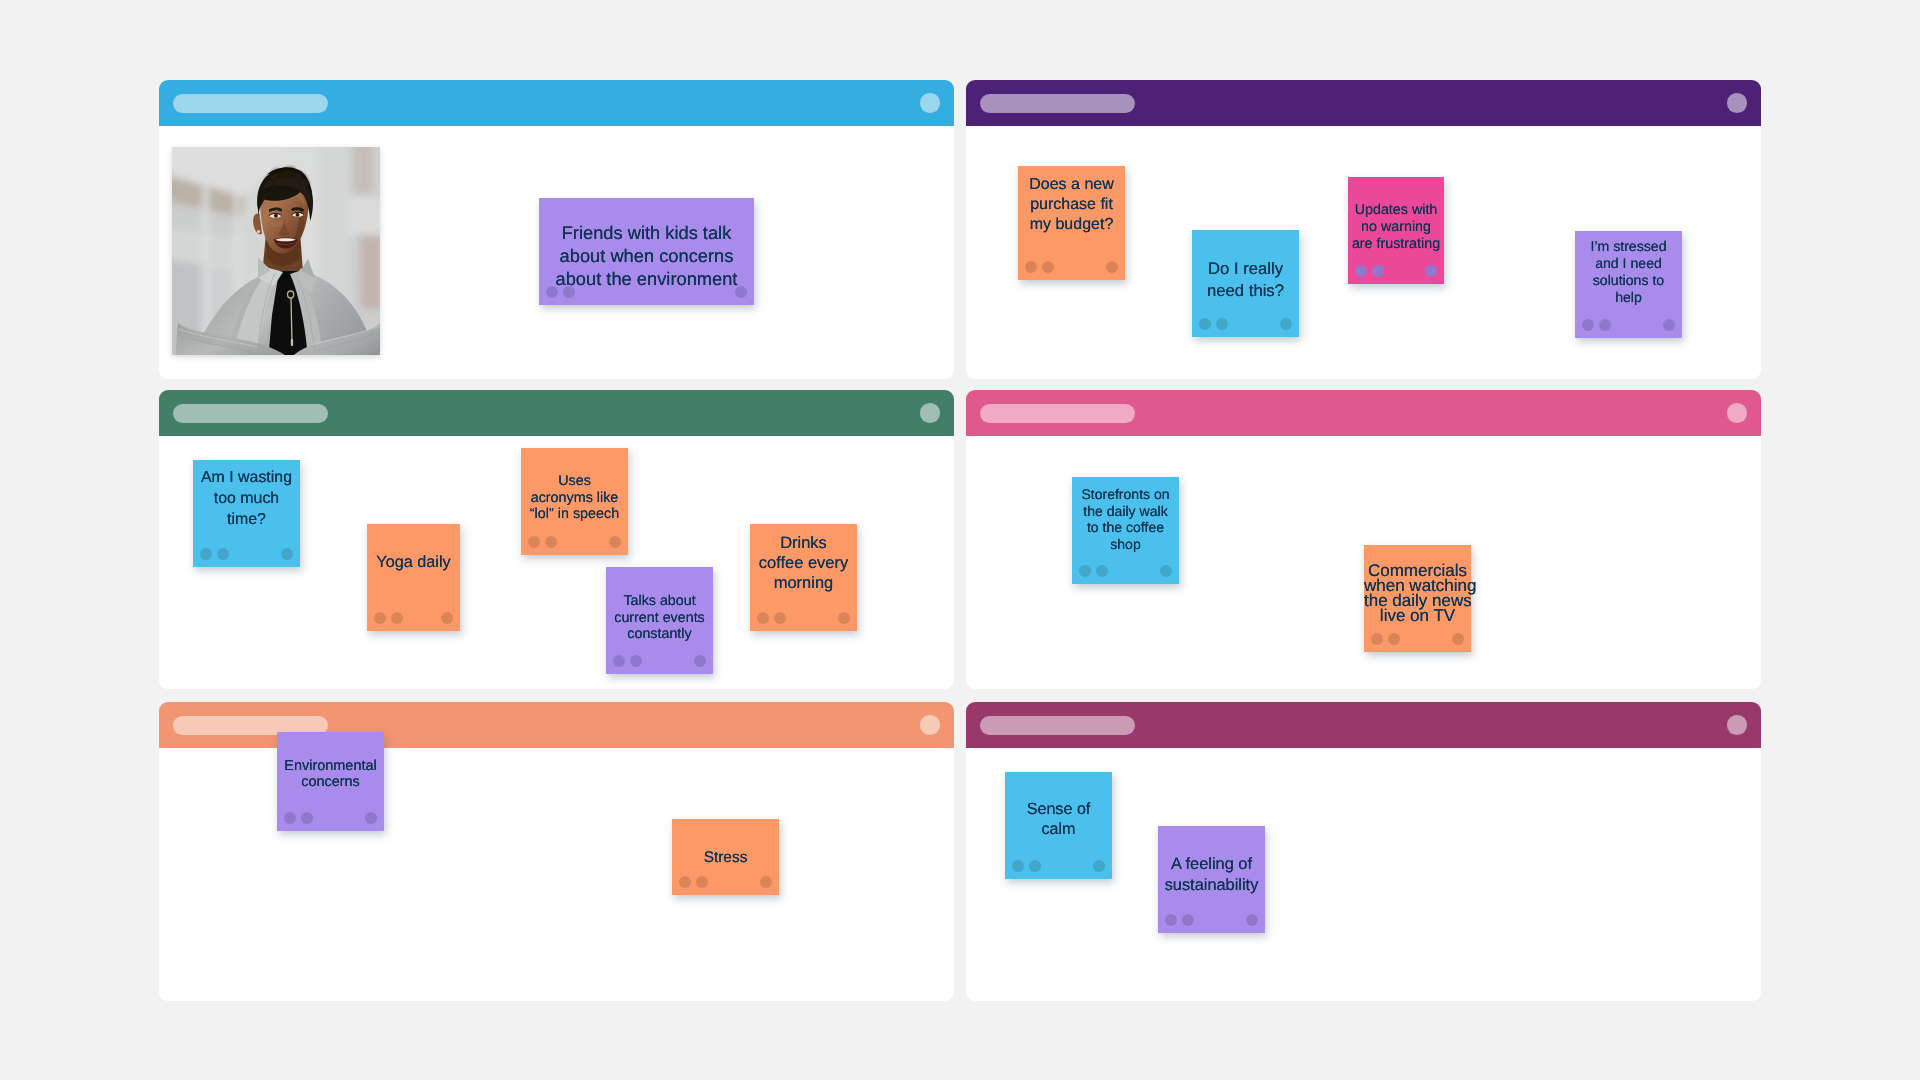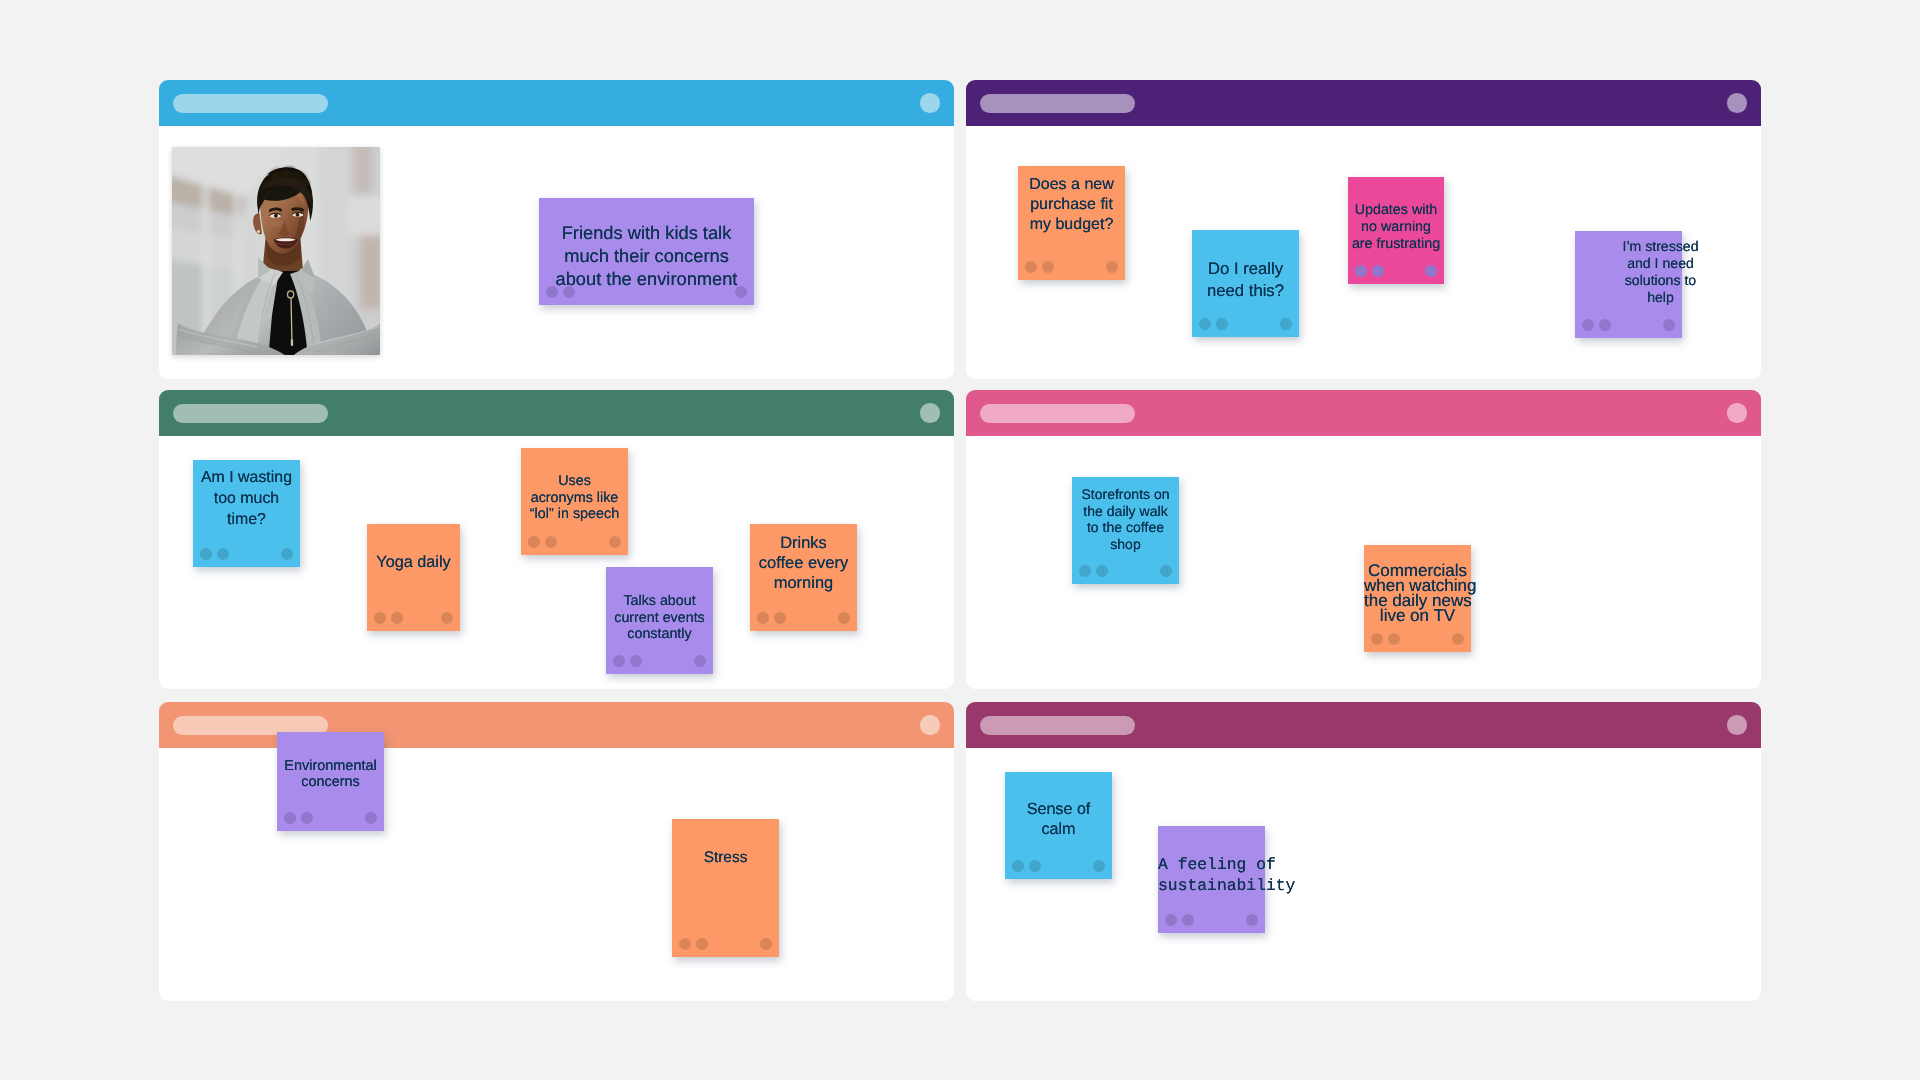--- a/index.html
+++ b/index.html
@@ -235,21 +235,21 @@
    <path d="M119 150 L120 196" stroke="#ccc39d" stroke-width="1.3" fill="none"></path>
    <ellipse cx="118.6" cy="147.5" rx="3.1" ry="3.5" fill="none" stroke="#bbb088" stroke-width="1.4"></ellipse>
    <rect x="118.8" y="192" width="2.3" height="7" rx="1.1" fill="#d3caa4"></rect>
  </g>
  </g>
 </svg>
 </div>
 <div class="note" id="note0" style="left:539px;top:198px;width:215px;height:107px;background:#a98bec;box-shadow:2px 4px 8px rgba(90,106,125,0.34);">
   <div class="note-text" style="top: 6.9px; font-size: 18.29px; line-height: 23.2px; color: rgb(13, 52, 83); margin-top: 16px;">
         <div class="tl">Friends with kids talk</div>
-        <div class="tl">much their concerns</div>
+        <div class="tl">about when concerns</div>
         <div class="tl">about the environment</div>
       </div>
   <span class="nd nd1" style="background:#8f78cb;"></span>
   <span class="nd nd2" style="background:#8f78cb;"></span>
   <span class="nd nd3" style="background:#8f78cb;"></span>
 </div>
 <div class="note" id="note1" style="left:1018px;top:166px;width:107px;height:114px;background:#fd9967;box-shadow:2px 4px 8px rgba(90,106,125,0.34);">
   <div class="note-text" style="top: 8.9px; font-size: 16px; line-height: 19.8px; color: rgb(13, 52, 83);">
         <div class="tl">Does a new</div>
         <div class="tl">purchase fit</div>
@@ -272,21 +272,21 @@
   <div class="note-text" style="top: 25.4px; font-size: 14.31px; line-height: 16.8px; color: rgb(13, 52, 83);">
         <div class="tl">Updates with</div>
         <div class="tl">no warning</div>
         <div class="tl">are frustrating</div>
       </div>
   <span class="nd nd1" style="background:#8f78cb;"></span>
   <span class="nd nd2" style="background:#8f78cb;"></span>
   <span class="nd nd3" style="background:#8f78cb;"></span>
 </div>
 <div class="note" id="note4" style="left:1575px;top:231px;width:107px;height:107px;background:#a98bec;box-shadow:2px 4px 8px rgba(90,106,125,0.34);">
-  <div class="note-text" style="top: 6.5px; font-size: 14.11px; line-height: 16.9px; color: rgb(13, 52, 83); margin-left: 32px;">
+  <div class="note-text" style="top: 6.5px; font-size: 14.11px; line-height: 16.9px; color: rgb(13, 52, 83);">
         <div class="tl">I’m stressed</div>
         <div class="tl">and I need</div>
         <div class="tl">solutions to</div>
         <div class="tl">help</div>
       </div>
   <span class="nd nd1" style="background:#8f78cb;"></span>
   <span class="nd nd2" style="background:#8f78cb;"></span>
   <span class="nd nd3" style="background:#8f78cb;"></span>
 </div>
 <div class="note" id="note5" style="left:193px;top:460px;width:107px;height:107px;background:#4bc0ec;box-shadow:2px 4px 8px rgba(90,106,125,0.34);">
@@ -361,39 +361,39 @@
 </div>
 <div class="note" id="note12" style="left:277px;top:732px;width:107px;height:99px;background:#a98bec;box-shadow:2px 4px 8px rgba(90,106,125,0.34);">
   <div class="note-text" style="top: 25.9px; font-size: 14.47px; line-height: 16.3px; color: rgb(13, 52, 83);">
         <div class="tl">Environmental</div>
         <div class="tl">concerns</div>
       </div>
   <span class="nd nd1" style="background:#8f78cb;"></span>
   <span class="nd nd2" style="background:#8f78cb;"></span>
   <span class="nd nd3" style="background:#8f78cb;"></span>
 </div>
-<div class="note" id="note13" style="left:672px;top:819px;width:107px;height:138px;background:#fd9967;box-shadow:2px 4px 8px rgba(90,106,125,0.34);">
+<div class="note" id="note13" style="left:672px;top:819px;width:107px;height:76px;background:#fd9967;box-shadow:2px 4px 8px rgba(90,106,125,0.34);">
   <div class="note-text" style="top: 28.9px; font-size: 15.45px; line-height: 20px; color: rgb(13, 52, 83);">
         <div class="tl">Stress</div>
       </div>
   <span class="nd nd1" style="background:#d98557;"></span>
   <span class="nd nd2" style="background:#d98557;"></span>
   <span class="nd nd3" style="background:#d98557;"></span>
 </div>
 <div class="note" id="note14" style="left:1005px;top:772px;width:107px;height:107px;background:#4bc0ec;box-shadow:2px 4px 8px rgba(90,106,125,0.34);">
   <div class="note-text" style="top: 28.1px; font-size: 16.15px; line-height: 19.6px; color: rgb(13, 52, 83);">
         <div class="tl">Sense of</div>
         <div class="tl">calm</div>
       </div>
   <span class="nd nd1" style="background:#41a6ca;"></span>
   <span class="nd nd2" style="background:#41a6ca;"></span>
   <span class="nd nd3" style="background:#41a6ca;"></span>
 </div>
 <div class="note" id="note15" style="left:1158px;top:826px;width:107px;height:107px;background:#a98bec;box-shadow:2px 4px 8px rgba(90,106,125,0.34);">
-  <div class="note-text" style="top: 27.9px; font-size: 16.38px; line-height: 21.1px; color: rgb(13, 52, 83); font-family: Liberation Mono, monospace;">
+  <div class="note-text" style="top: 27.9px; font-size: 16.38px; line-height: 21.1px; color: rgb(13, 52, 83);">
         <div class="tl">A feeling of</div>
         <div class="tl">sustainability</div>
       </div>
   <span class="nd nd1" style="background:#8f78cb;"></span>
   <span class="nd nd2" style="background:#8f78cb;"></span>
   <span class="nd nd3" style="background:#8f78cb;"></span>
 </div>
 </div>
 
 </body></html>

